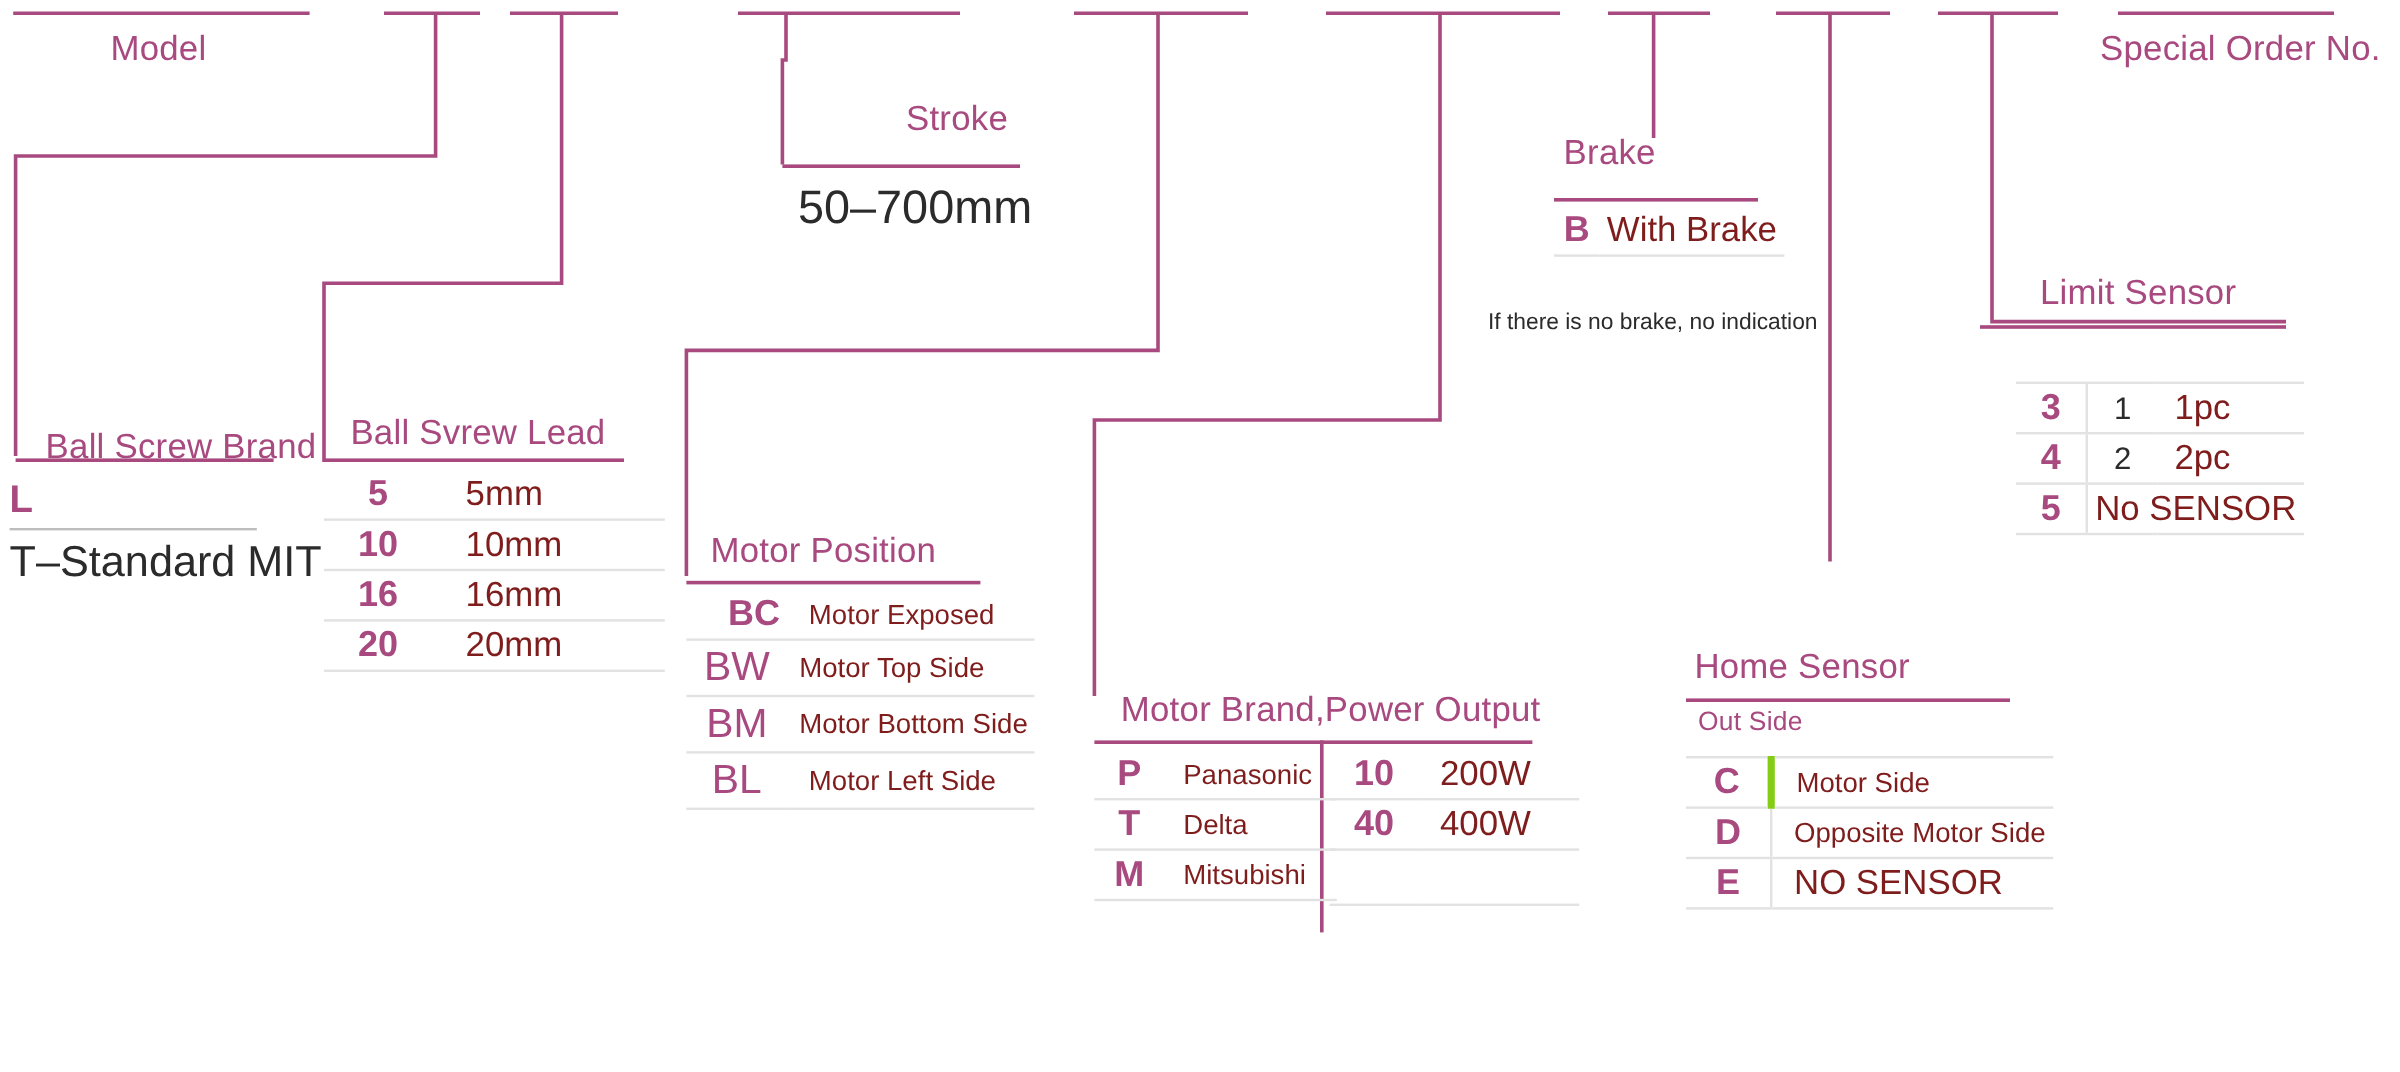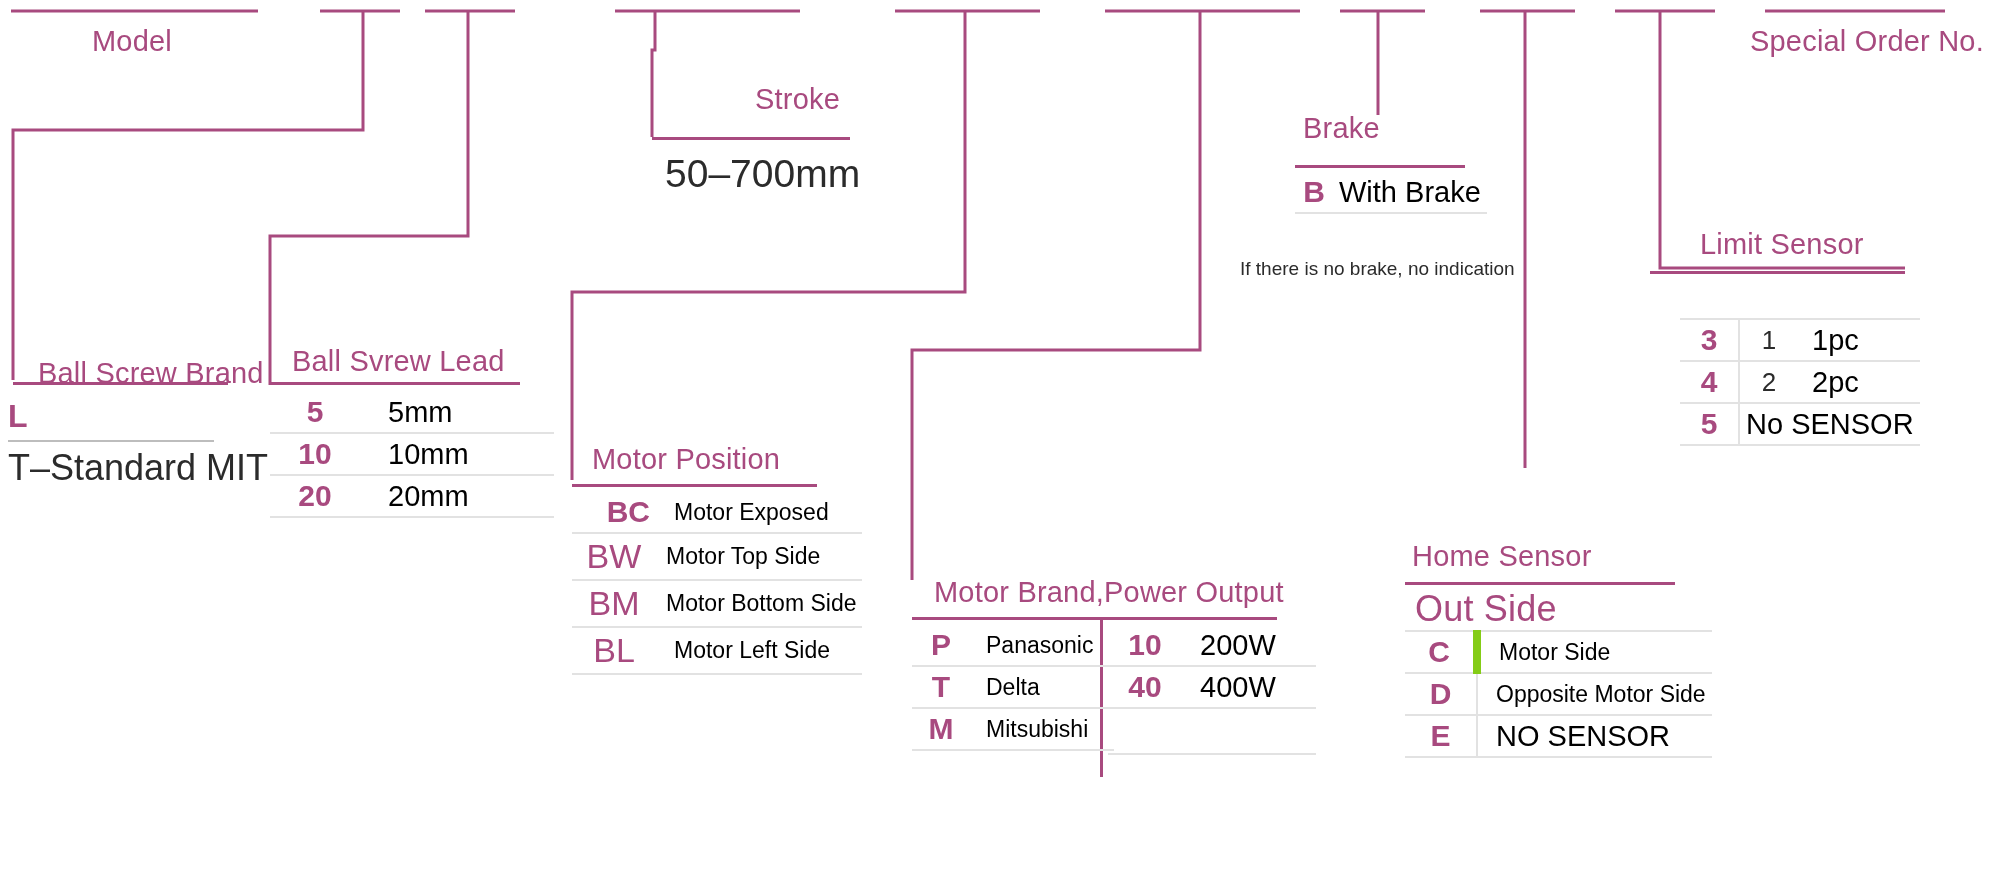--- a/index.html
+++ b/index.html
@@ -16,21 +16,21 @@
 
   
   .hd{
     position:absolute;
     color:#a84a7f;
     font-size:29px;
     letter-spacing:.2px;
     white-space:nowrap;
     font-weight:400;
   }
-  .hd.sm{font-size:36px;}
+  .hd.sm{font-size:22px;}
 
   
   table.opt{
     position:absolute;
     border-collapse:collapse;
     table-layout:auto;
     white-space:nowrap;
   }
   table.opt td{
     padding:3px 6px;
@@ -39,21 +39,21 @@
   }
   table.opt tr:first-child td{border-top:0;}
   td.code{
     color:#a84a7f;
     font-weight:bold;
     text-align:center;
     font-size:30px;
   }
   td.code.light{font-weight:400;font-size:34px;}
   td.desc{
-    color:#000000;
+    color:#7f1d1d;
     font-size:23px;
     text-align:left;
   }
   td.desc.big{font-size:29px;}
   td.mid{color:#2b2b2b;font-size:26px;text-align:center;}
 
   .plain{
     position:absolute;
     color:#2b2b2b;
     white-space:nowrap;
@@ -165,20 +165,24 @@
     <tbody>
         <tr>
       <td class="code" style="width:78px;">5</td>
       <td class="desc big" style="width:160px;padding-left:28px;">5mm</td>
     </tr>
     <tr>
       <td class="code">10</td>
       <td class="desc big" style="padding-left:28px;">10mm</td>
     </tr>
     <tr>
+      <td class="code">16</td>
+      <td class="desc big" style="padding-left:28px;">16mm</td>
+    </tr>
+    <tr>
       <td class="code">20</td>
       <td class="desc big" style="padding-left:28px;">20mm</td>
     </tr>
   </tbody>
     </table>
 
   <div class="hd" style="left:592px;top:443px;">Motor Position</div>
   <div class="uline plum" style="left:572px;top:484px;width:245px;"></div>
   <table class="opt" style="left:572px;top:492px;">
     <tbody>
@@ -239,21 +243,21 @@
   </tbody>
     </table>
 
   <div class="hd" style="left:1412px;top:540px;">Home Sensor</div>
   <div class="uline plum" style="left:1405px;top:582px;width:270px;"></div>
   <div class="hd sm" style="left:1415px;top:588px;">Out Side</div>
   <table class="opt" style="left:1405px;top:630px;">
     <tbody>
         <tr>
       <td class="code" style="width:56px;border-top:2px solid #e2e2e2;">C</td>
-      <td class="desc" style="width:200px;padding-left:18px;border-top:2px solid #e2e2e2;border-left:8px solid #84cc16;">Motor Side</td>
+      <td class="desc" style="width:200px;padding-left:18px;border-top:2px solid #e2e2e2;border-left:6px solid #84cc16;">Motor Side</td>
     </tr>
     <tr>
       <td class="code">D</td>
       <td class="desc" style="padding-left:18px;border-left:2px solid #e2e2e2;">Opposite Motor Side</td>
     </tr>
     <tr>
       <td class="code">E</td>
       <td class="desc big" style="padding-left:18px;border-left:2px solid #e2e2e2;">NO SENSOR</td>
     </tr>
   </tbody>

